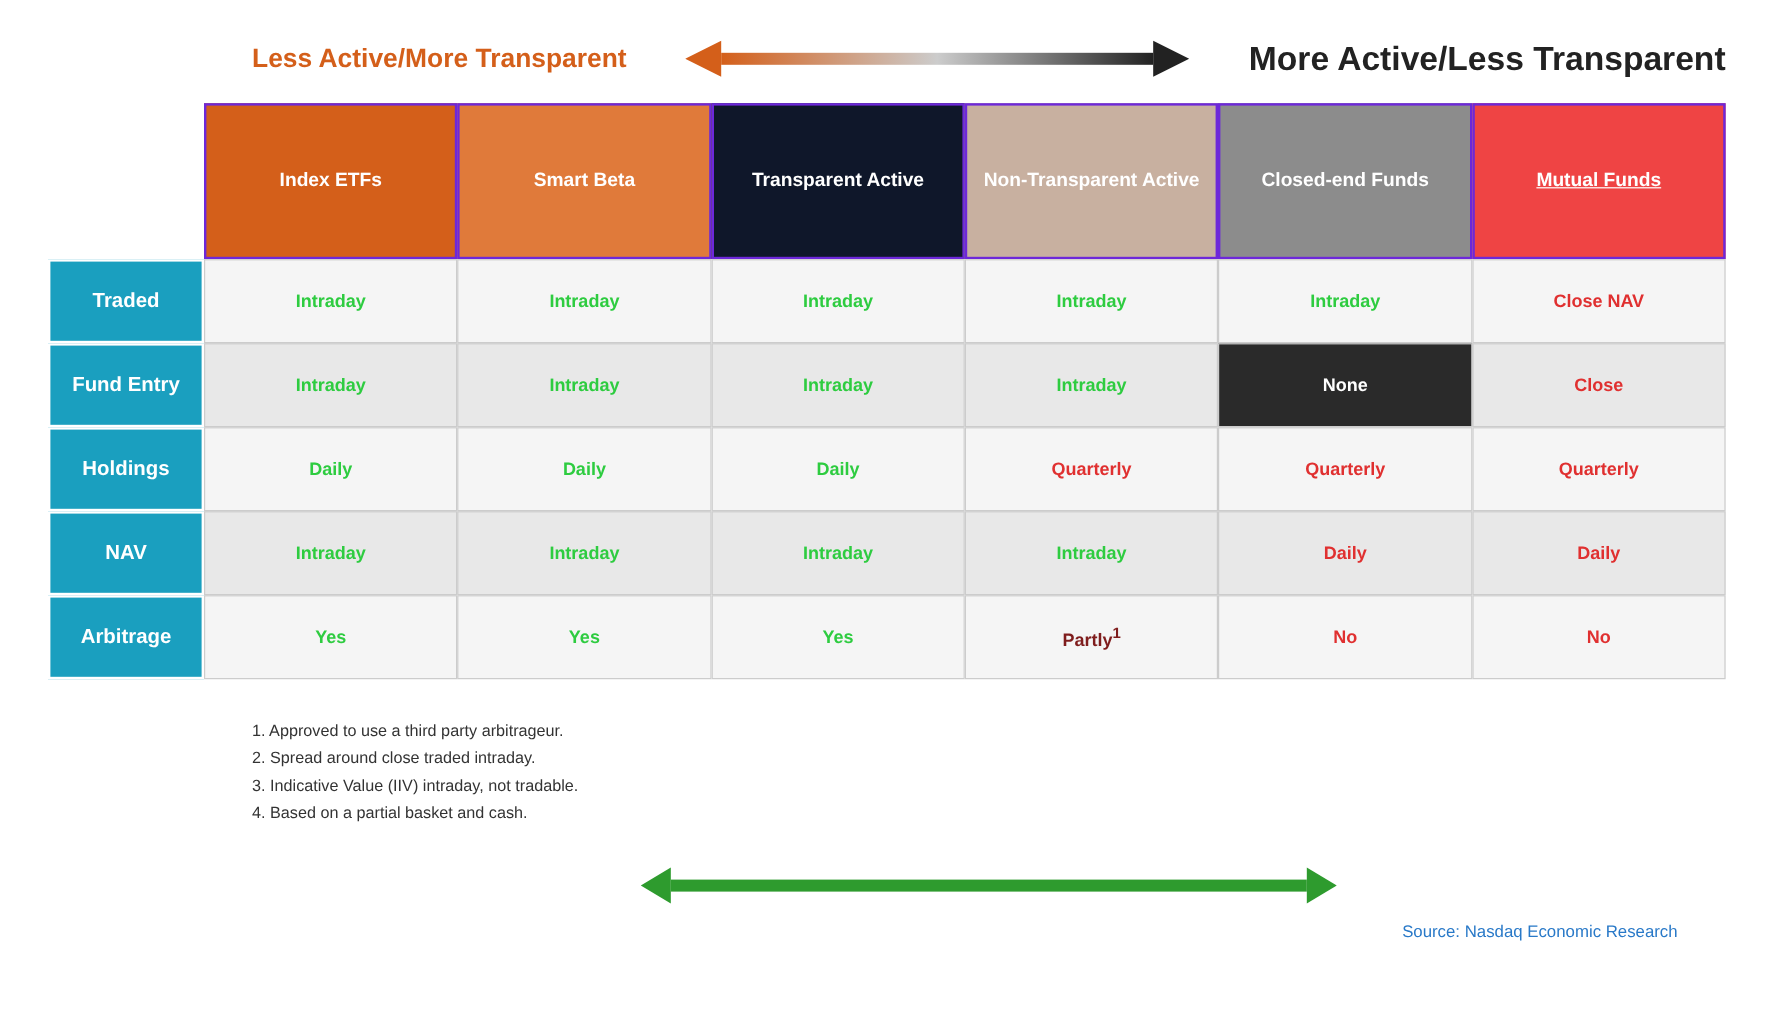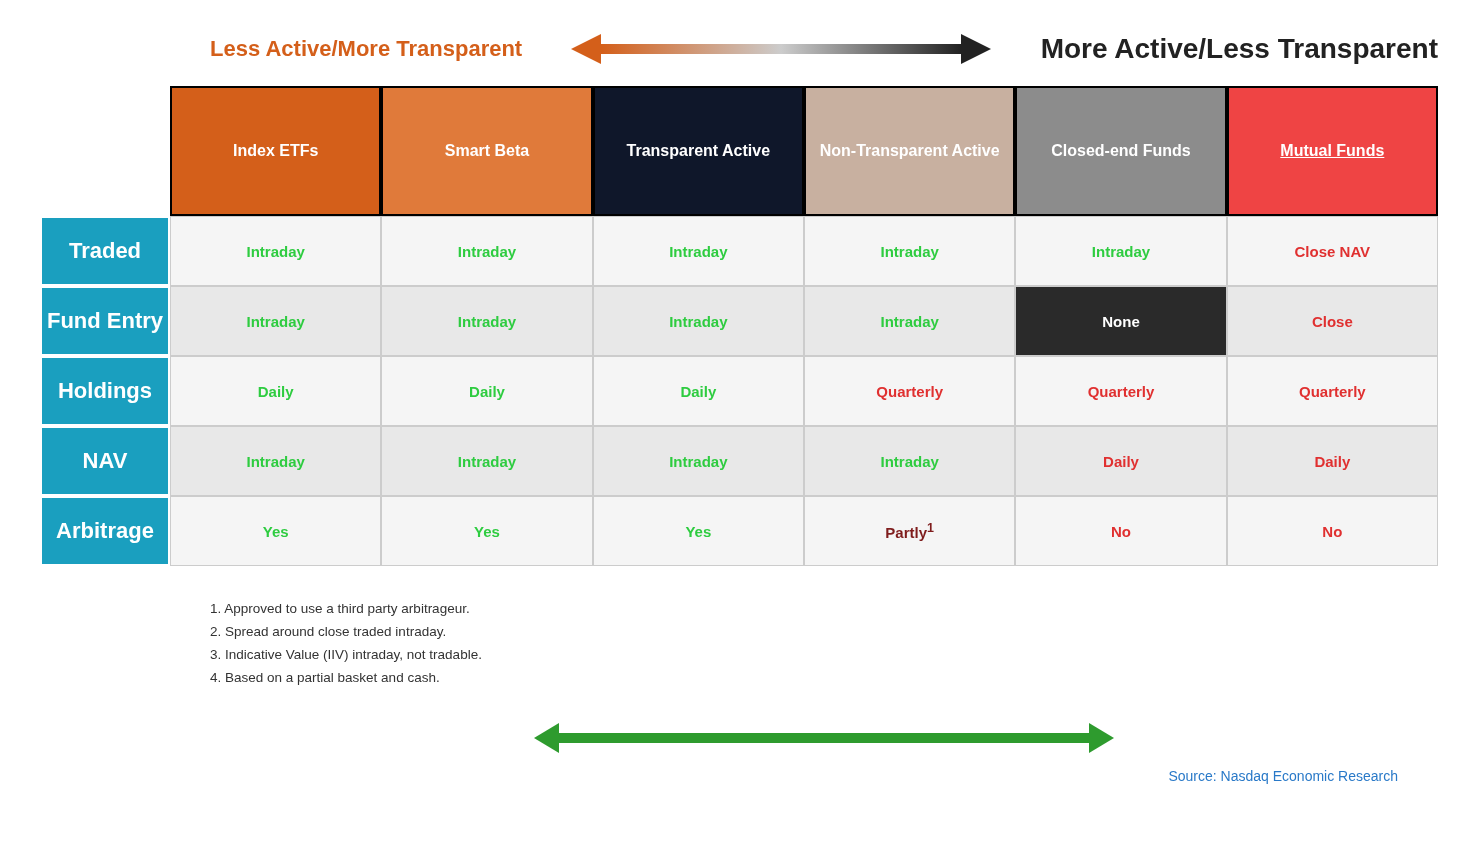--- a/index.html
+++ b/index.html
@@ -33,21 +33,21 @@
       width: 130px;
       flex-shrink: 0;
     }
     .row-header-spacer {
       height: 130px;
     }
     .row-header-cell {
       background: #1a9fbf;
       color: #ffffff;
       font-weight: bold;
-      font-size: 22px;
+      font-size: 17px;
       display: flex;
       align-items: center;
       justify-content: center;
       text-align: center;
       border: 2px solid #ffffff;
       height: 70px;
       flex-shrink: 0;
     }
 
     
@@ -65,21 +65,21 @@
     }
     .col-header {
       display: flex;
       align-items: center;
       justify-content: center;
       text-align: center;
       font-weight: bold;
       font-size: 16px;
       color: #ffffff;
       padding: 10px;
-      border: 2px solid #000000;
+      border: 2px solid #6d28d9;
     }
     .col-header-1 { background: #d45f1a; }
     .col-header-2 { background: #e07a3a; }
     .col-header-3 { background: #0f172a; }
     .col-header-4 { background: #c8b0a0; }
     .col-header-5 { background: #8c8c8c; }
     .col-header-6 { background: #ef4444; text-decoration: underline; }
 
     
     .data-rows {

